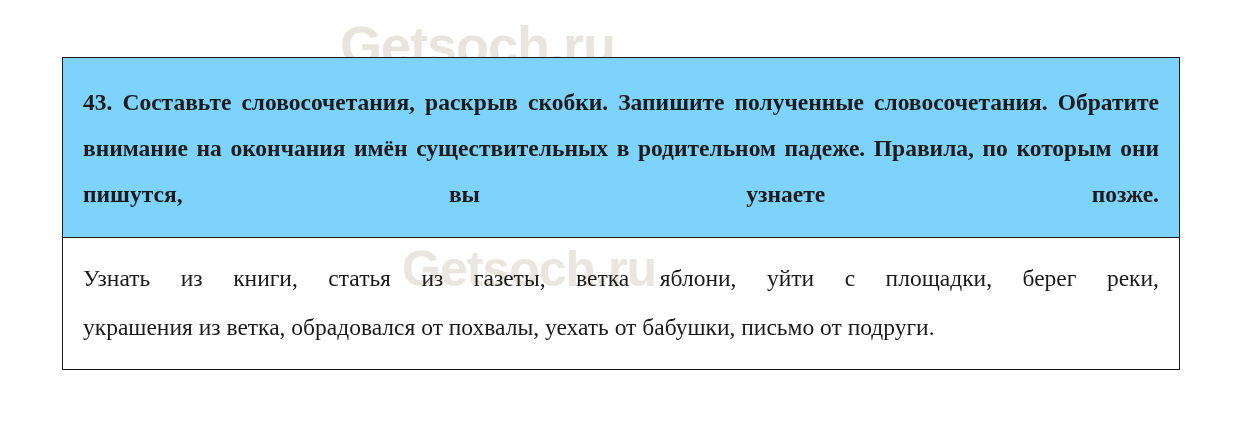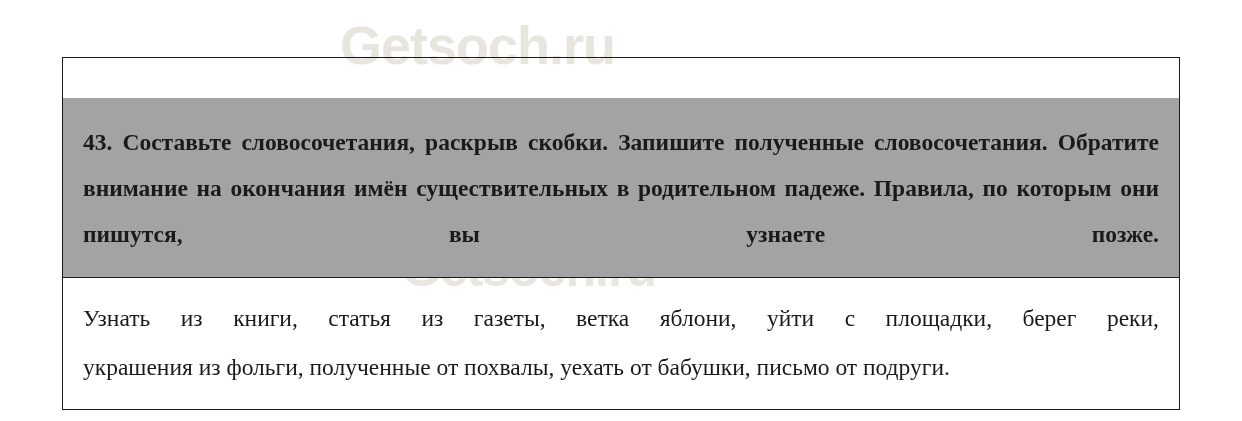--- a/index.html
+++ b/index.html
@@ -41,25 +41,24 @@
     position: absolute;
     left: 62px;
     top: 57px;
     width: 1118px;
     border: 1px solid #1a1a1a;
     box-sizing: border-box;
     background: transparent;
   }
 
   .task-block {
-    background: #a3a3a3;
+    background: #7dd3fc;
     border-bottom: 1px solid #1a1a1a;
     padding: 22px 20px 20px 20px;
     box-sizing: border-box;
-    margin-top: 40px;
   }
 
   .task-text {
     font-size: 23.5px;
     font-weight: bold;
     color: #1a1a1a;
     text-align: justify;
     text-align-last: justify;
     line-height: 1.95;
     margin: 0;
@@ -88,15 +87,15 @@
 <body>
 
 <div class="watermark watermark-top">Getsoch.ru</div>
 <div class="watermark watermark-mid">Getsoch.ru</div>
 
 <div class="exercise-card">
   <div class="task-block">
     <p class="task-text">43.  Составьте словосочетания, раскрыв скобки. Запишите полученные словосочетания. Обратите внимание на окончания имён существительных в родительном падеже. Правила, по которым они пишутся, вы узнаете позже.</p>
   </div>
   <div class="answer-block">
-    <p class="answer-text"><span>Узнать из книги, статья из газеты, ветка яблони, уйти с площадки, берег реки,</span> <span class="last-line">украшения из фольги, полученные от похвалы, уехать от бабушки, письмо от подруги.</span></p>
+    <p class="answer-text"><span>Узнать из книги, статья из газеты, ветка яблони, уйти с площадки, берег реки,</span> <span class="last-line">украшения из ветка, обрадовался от похвалы, уехать от бабушки, письмо от подруги.</span></p>
   </div>
 </div>
 
 </body></html>

